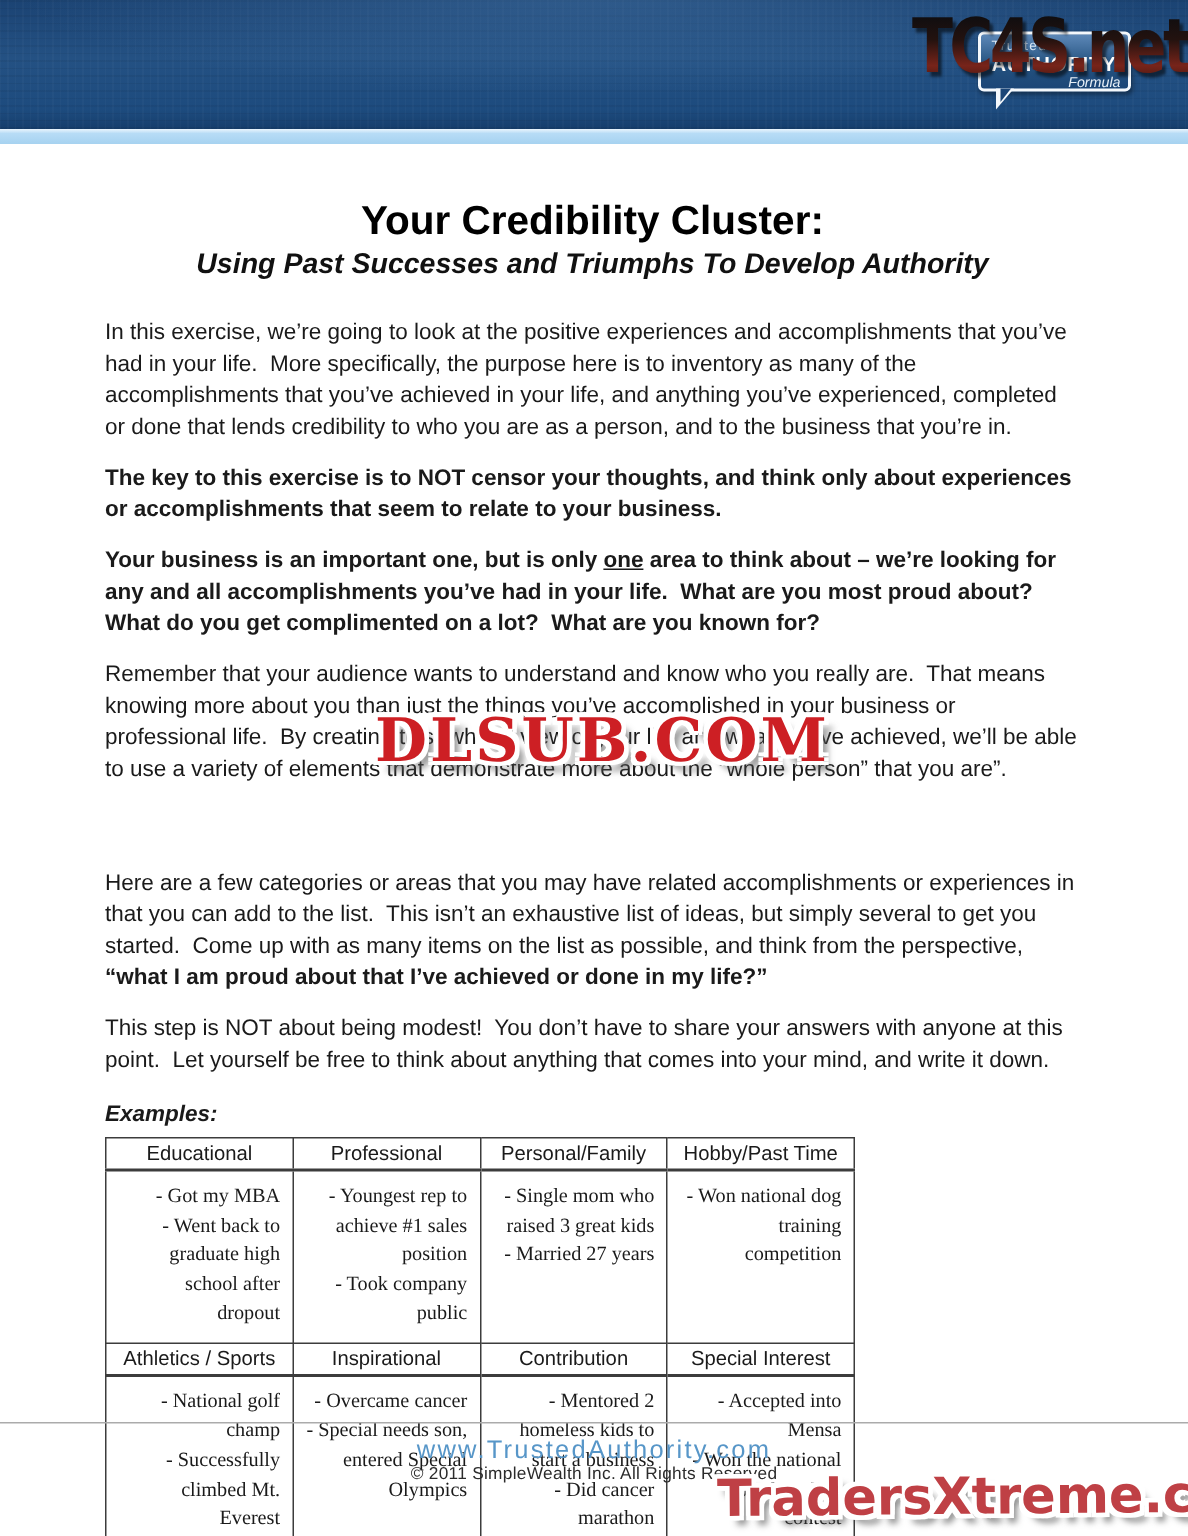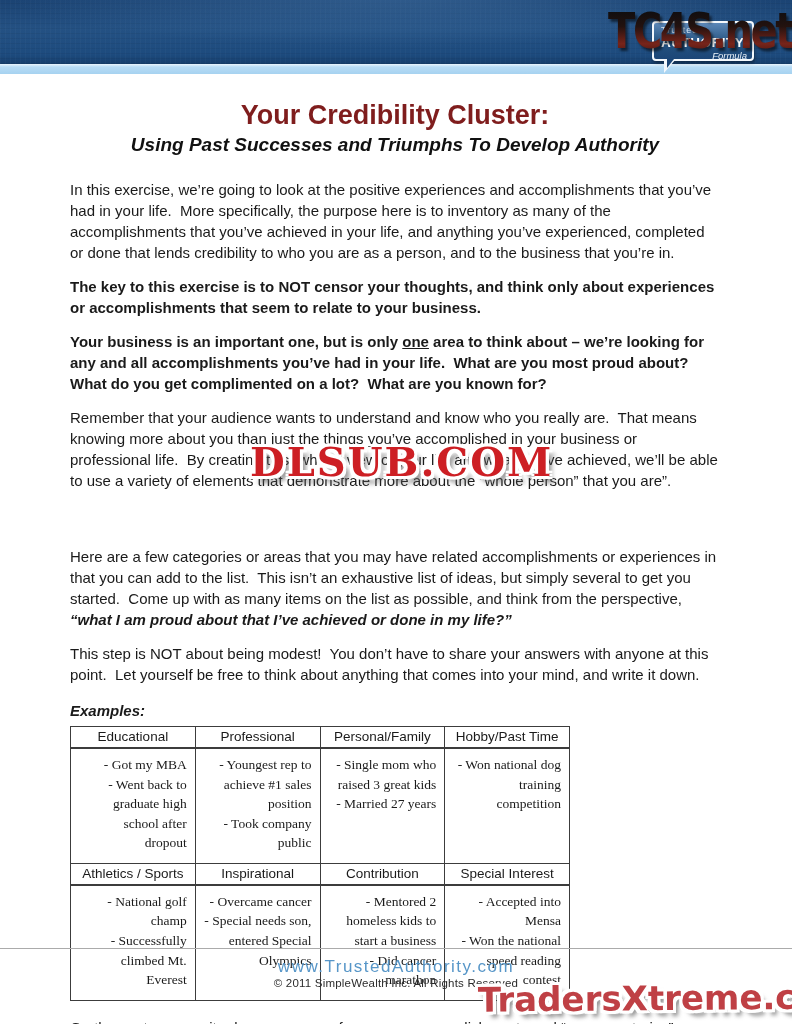--- a/index.html
+++ b/index.html
@@ -8,21 +8,21 @@
     width: 792px; height: 1024px;
     position: relative;
     overflow: hidden;
     font-family: "Liberation Sans", sans-serif;
     color: #1a1a1a;
   }
 
   
   .header-band {
     position: relative;
-    height: 64px;
+    height: 86px;
     background:
       radial-gradient(ellipse 70% 120% at 50% -10%, rgba(90,140,190,0.35), rgba(0,0,0,0) 70%),
       repeating-linear-gradient(90deg, rgba(255,255,255,0.025) 0 1px, rgba(0,0,0,0) 1px 5px),
       repeating-linear-gradient(0deg, rgba(0,0,0,0.05) 0 1px, rgba(0,0,0,0) 1px 5px),
       linear-gradient(to bottom, #1b4373, #245183 45%, #1d4b7e 85%, #163e6c);
   }
   .header-strip {
     height: 10px;
     background: linear-gradient(to bottom, #eaf5fd 0%, #b7dcf6 30%, #a6d2f0 100%);
   }
@@ -119,45 +119,45 @@
       -3px  0   0 #fff, 3px  0   0 #fff,
       -3px  3px 0 #fff, 0  3px 0 #fff, 3px 3px 0 #fff,
       5px 6px 4px rgba(80,80,80,0.65);
   }
 
   
   .content {
     padding: 0 72px 0 70px;
   }
   .doc-title {
-    margin-top: 26px;
+    margin-top: 36px;
     text-align: center;
     font-size: 27px;
     font-weight: bold;
     letter-spacing: 0px;
-    color: #7f1d1d;
+    color: #000000;
   }
   .doc-subtitle {
     margin-top: 3px;
     text-align: center;
     font-size: 19px;
     font-weight: bold;
     font-style: italic;
     color: #111111;
   }
   .para {
     font-size: 15px;
     line-height: 21px;
     margin-bottom: 13px;
     white-space: pre-wrap;
   }
   .para.first { margin-top: 23px; }
   .para.bold { font-weight: bold; }
   .u { text-decoration: underline; }
-  .bi { font-weight: bold; font-style: italic; }
+  .bi { font-weight: bold; }
   .para-watermarked { position: relative; }
   .examples-label {
     font-size: 15px;
     font-weight: bold;
     font-style: italic;
     margin: 17px 0 7px 0;
   }
 
   
   table.examples {

